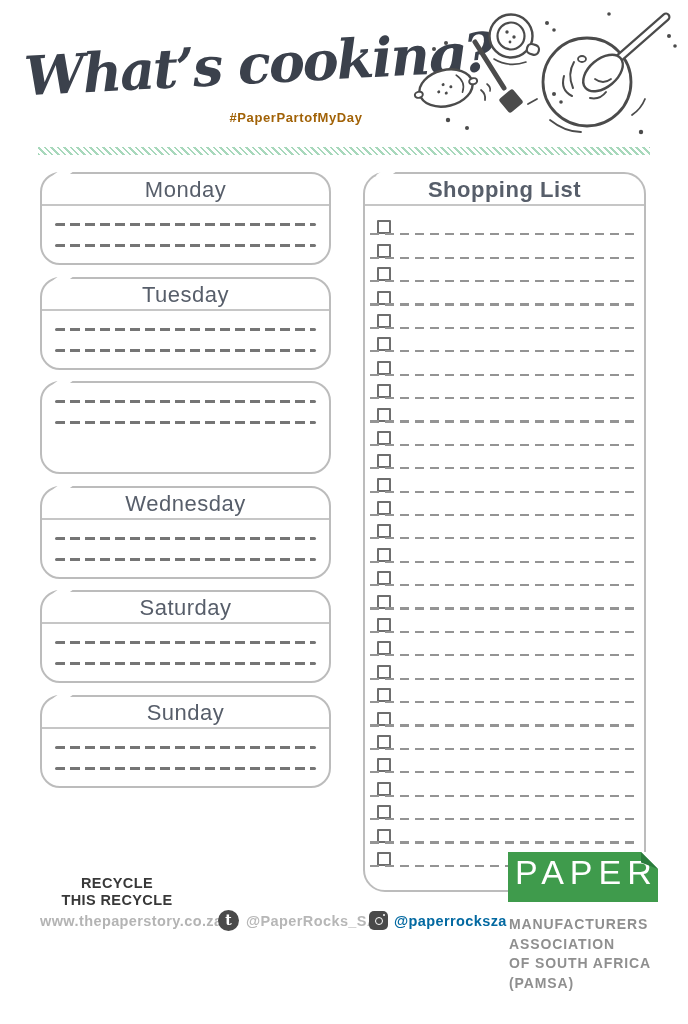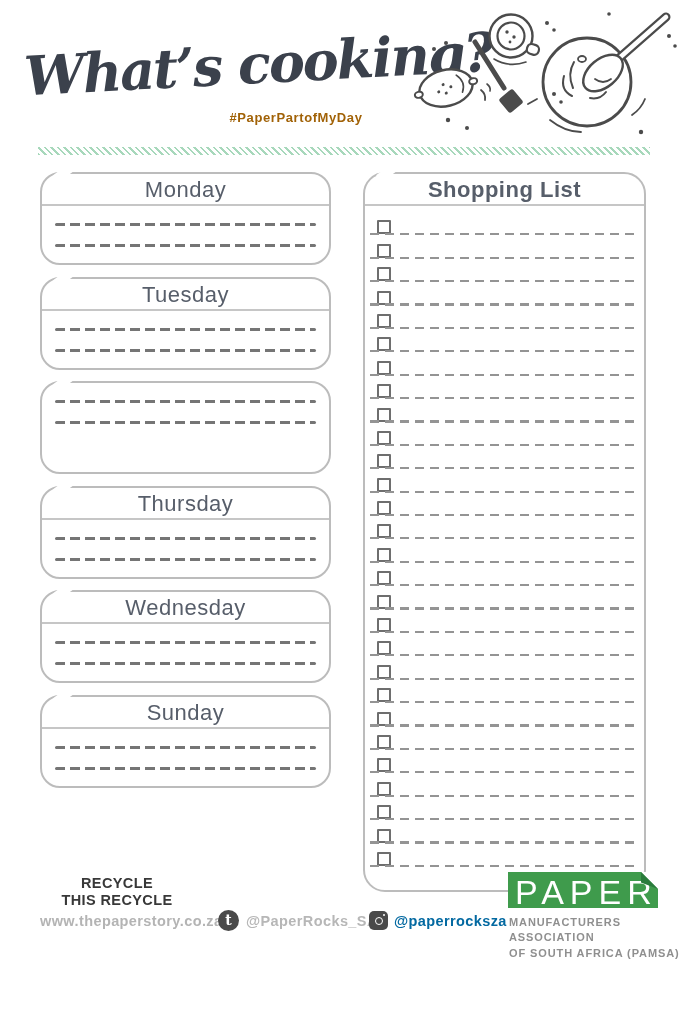--- a/index.html
+++ b/index.html
@@ -56,29 +56,29 @@
     background:#4a4a4a; color:#fff; font-size:14px; font-weight:bold; text-align:center; line-height:20px;
     font-family:"DejaVu Serif", serif; }
   .handle-t { position:absolute; left:246px; top:913px; font-size:14.5px; font-weight:700;
     color:#b7b7b7; letter-spacing:0.4px; }
   .igicon { position:absolute; left:369px; top:911px; width:19px; height:19px; border-radius:5px; background:#4a4a4a; }
   .iglens { position:absolute; left:5.5px; top:5.5px; width:8px; height:8px; border:1.6px solid #fff; border-radius:50%; }
   .igdot { position:absolute; right:3px; top:2.5px; width:2px; height:2px; background:#fff; border-radius:50%; }
   .handle-ig { position:absolute; left:394px; top:913px; font-size:14.5px; font-weight:700;
     color:#0369a1; letter-spacing:0.4px; }
 
-  .paper-green { position:absolute; left:508px; top:872px; width:150px; height:36px; background:#3f9b4c; }
+  .paper-green { position:absolute; left:508px; top:852px; width:150px; height:50px; background:#3f9b4c; }
   .paper-green .ptext { position:absolute; left:7px; top:1px; color:#fff; font-size:34px; font-weight:400;
     letter-spacing:6px; line-height:38px; }
   .fold-wrap { position:absolute; top:0; right:0; width:17px; height:17px; }
   .fold-white { position:absolute; top:0; left:0; width:100%; height:100%; background:#fff;
     clip-path:polygon(0 0, 100% 0, 100% 100%); }
   .fold-dark { position:absolute; top:0; left:0; width:100%; height:100%; background:#2a7c3c;
     clip-path:polygon(0 0, 100% 100%, 0 62%); }
-  .paper-sub { position:absolute; left:509px; top:915px; font-size:11px; font-weight:700; color:#8f8f8f;
+  .paper-sub { position:absolute; left:509px; top:915px; font-size:14px; font-weight:700; color:#8f8f8f;
     letter-spacing:0.9px; line-height:1.4; }
 </style>
 </head>
 <body>
 
 <div class="page">
 
   <div class="title-wrap">
     <h1>What’s cooking?</h1>
   </div>
@@ -174,29 +174,29 @@
       </div>
       <div class="card day-card">
         <div class="notch"></div>
         <div class="card-body">
           <div class="dline"></div>
           <div class="dline"></div>
         </div>
       </div>
       <div class="card day-card">
         <div class="notch"></div>
-        <div class="card-head">Thursday</div>
-        <div class="card-body">
-          <div class="dline"></div>
-          <div class="dline"></div>
-        </div>
-      </div>
-      <div class="card day-card">
-        <div class="notch"></div>
         <div class="card-head">Wednesday</div>
+        <div class="card-body">
+          <div class="dline"></div>
+          <div class="dline"></div>
+        </div>
+      </div>
+      <div class="card day-card">
+        <div class="notch"></div>
+        <div class="card-head">Saturday</div>
         <div class="card-body">
           <div class="dline"></div>
           <div class="dline"></div>
         </div>
       </div>
       <div class="card day-card">
         <div class="notch"></div>
         <div class="card-head">Sunday</div>
         <div class="card-body">
           <div class="dline"></div>

